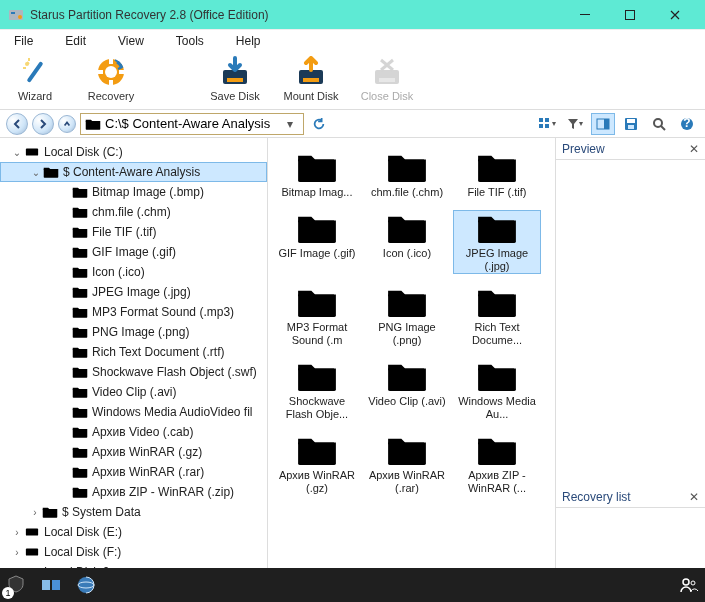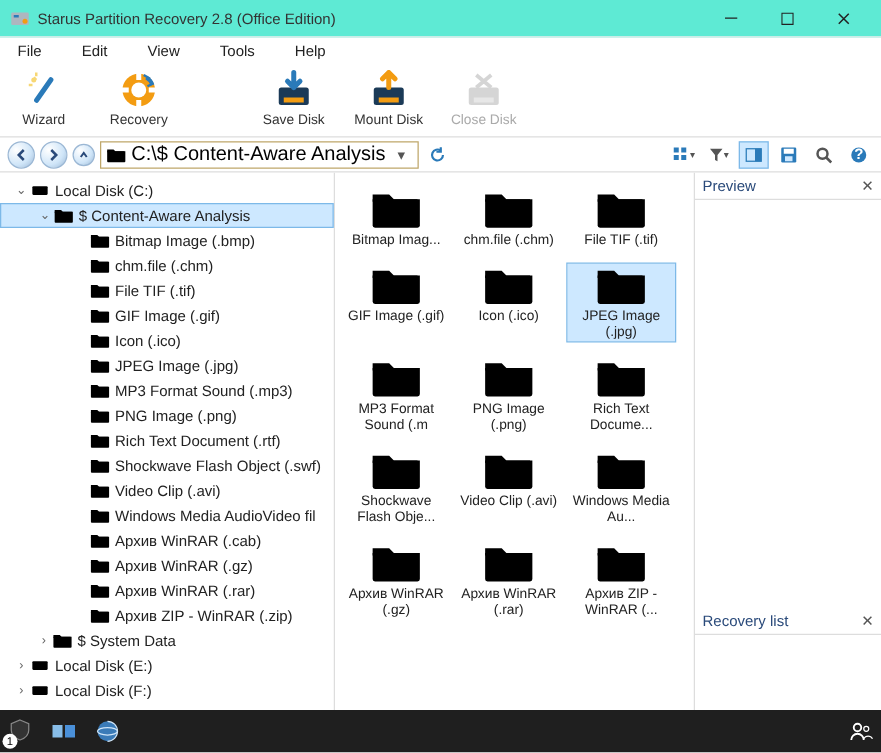--- a/index.html
+++ b/index.html
@@ -22,21 +22,21 @@
 .tbtn .tlabel { font-size: 11px; color: #333; margin-top: 2px; white-space: nowrap; }
 .tbtn.disabled .tlabel { color: #aaa; }
 .tbtn.disabled svg { opacity: .35; }
 
 
 .addrbar { height: 28px; display: flex; align-items: center; padding: 2px 6px; gap: 4px; border-bottom: 1px solid #ddd; }
 .navcircle { width: 22px; height: 22px; border-radius: 50%; border: 1px solid #9bb7d4; background: radial-gradient(circle at 30% 30%, #fff, #cfe5f8 60%, #9bb7d4); display: flex; align-items: center; justify-content: center; }
 .navcircle.small { width: 18px; height: 18px; }
 .addrinput { flex: 1; display: flex; align-items: center; border: 1px solid #bfa76a; background: #fff; height: 22px; padding: 0 4px; max-width: 320px; }
 .addrinput .folder-ico { width: 16px; height: 14px; margin-right: 4px; }
-.addrinput input { border: none; outline: none; flex: 1; font-size: 16px; background: transparent; }
+.addrinput input { border: none; outline: none; flex: 1; font-size: 13px; background: transparent; }
 .addrdrop { width: 18px; display: flex; justify-content: center; color: #555; }
 .refresh { width: 22px; height: 22px; display: flex; align-items: center; justify-content: center; color: #2a7ab9; }
 .addrspacer { flex: 1; }
 .viewbtn { width: 24px; height: 22px; display: flex; align-items: center; justify-content: center; border: 1px solid transparent; }
 .viewbtn.active { background: #cde8ff; border-color: #7db9e8; }
 .viewgroup { display: flex; gap: 4px; align-items: center; }
 
 
 .body { flex: 1; display: flex; overflow: hidden; }
 .tree { width: 268px; border-right: 1px solid #ddd; overflow-y: auto; padding: 4px 0 8px 0; }
@@ -411,21 +411,21 @@
                   </div>
                 </li>
                 <li>
                   <div class="trow indent3">
                     <span class="twisty"></span>
                     <span class="tico folder-y">
                       <svg viewBox="0 0 22 18" width="16" height="14">
                         <use href="#folder"></use>
                       </svg>
                     </span>
-                    <span class="tlabel2">Архив WinRAR (.cab)</span>
+                    <span class="tlabel2">Архив Video (.cab)</span>
                   </div>
                 </li>
                 <li>
                   <div class="trow indent3">
                     <span class="twisty"></span>
                     <span class="tico folder-y">
                       <svg viewBox="0 0 22 18" width="16" height="14">
                         <use href="#folder"></use>
                       </svg>
                     </span>

